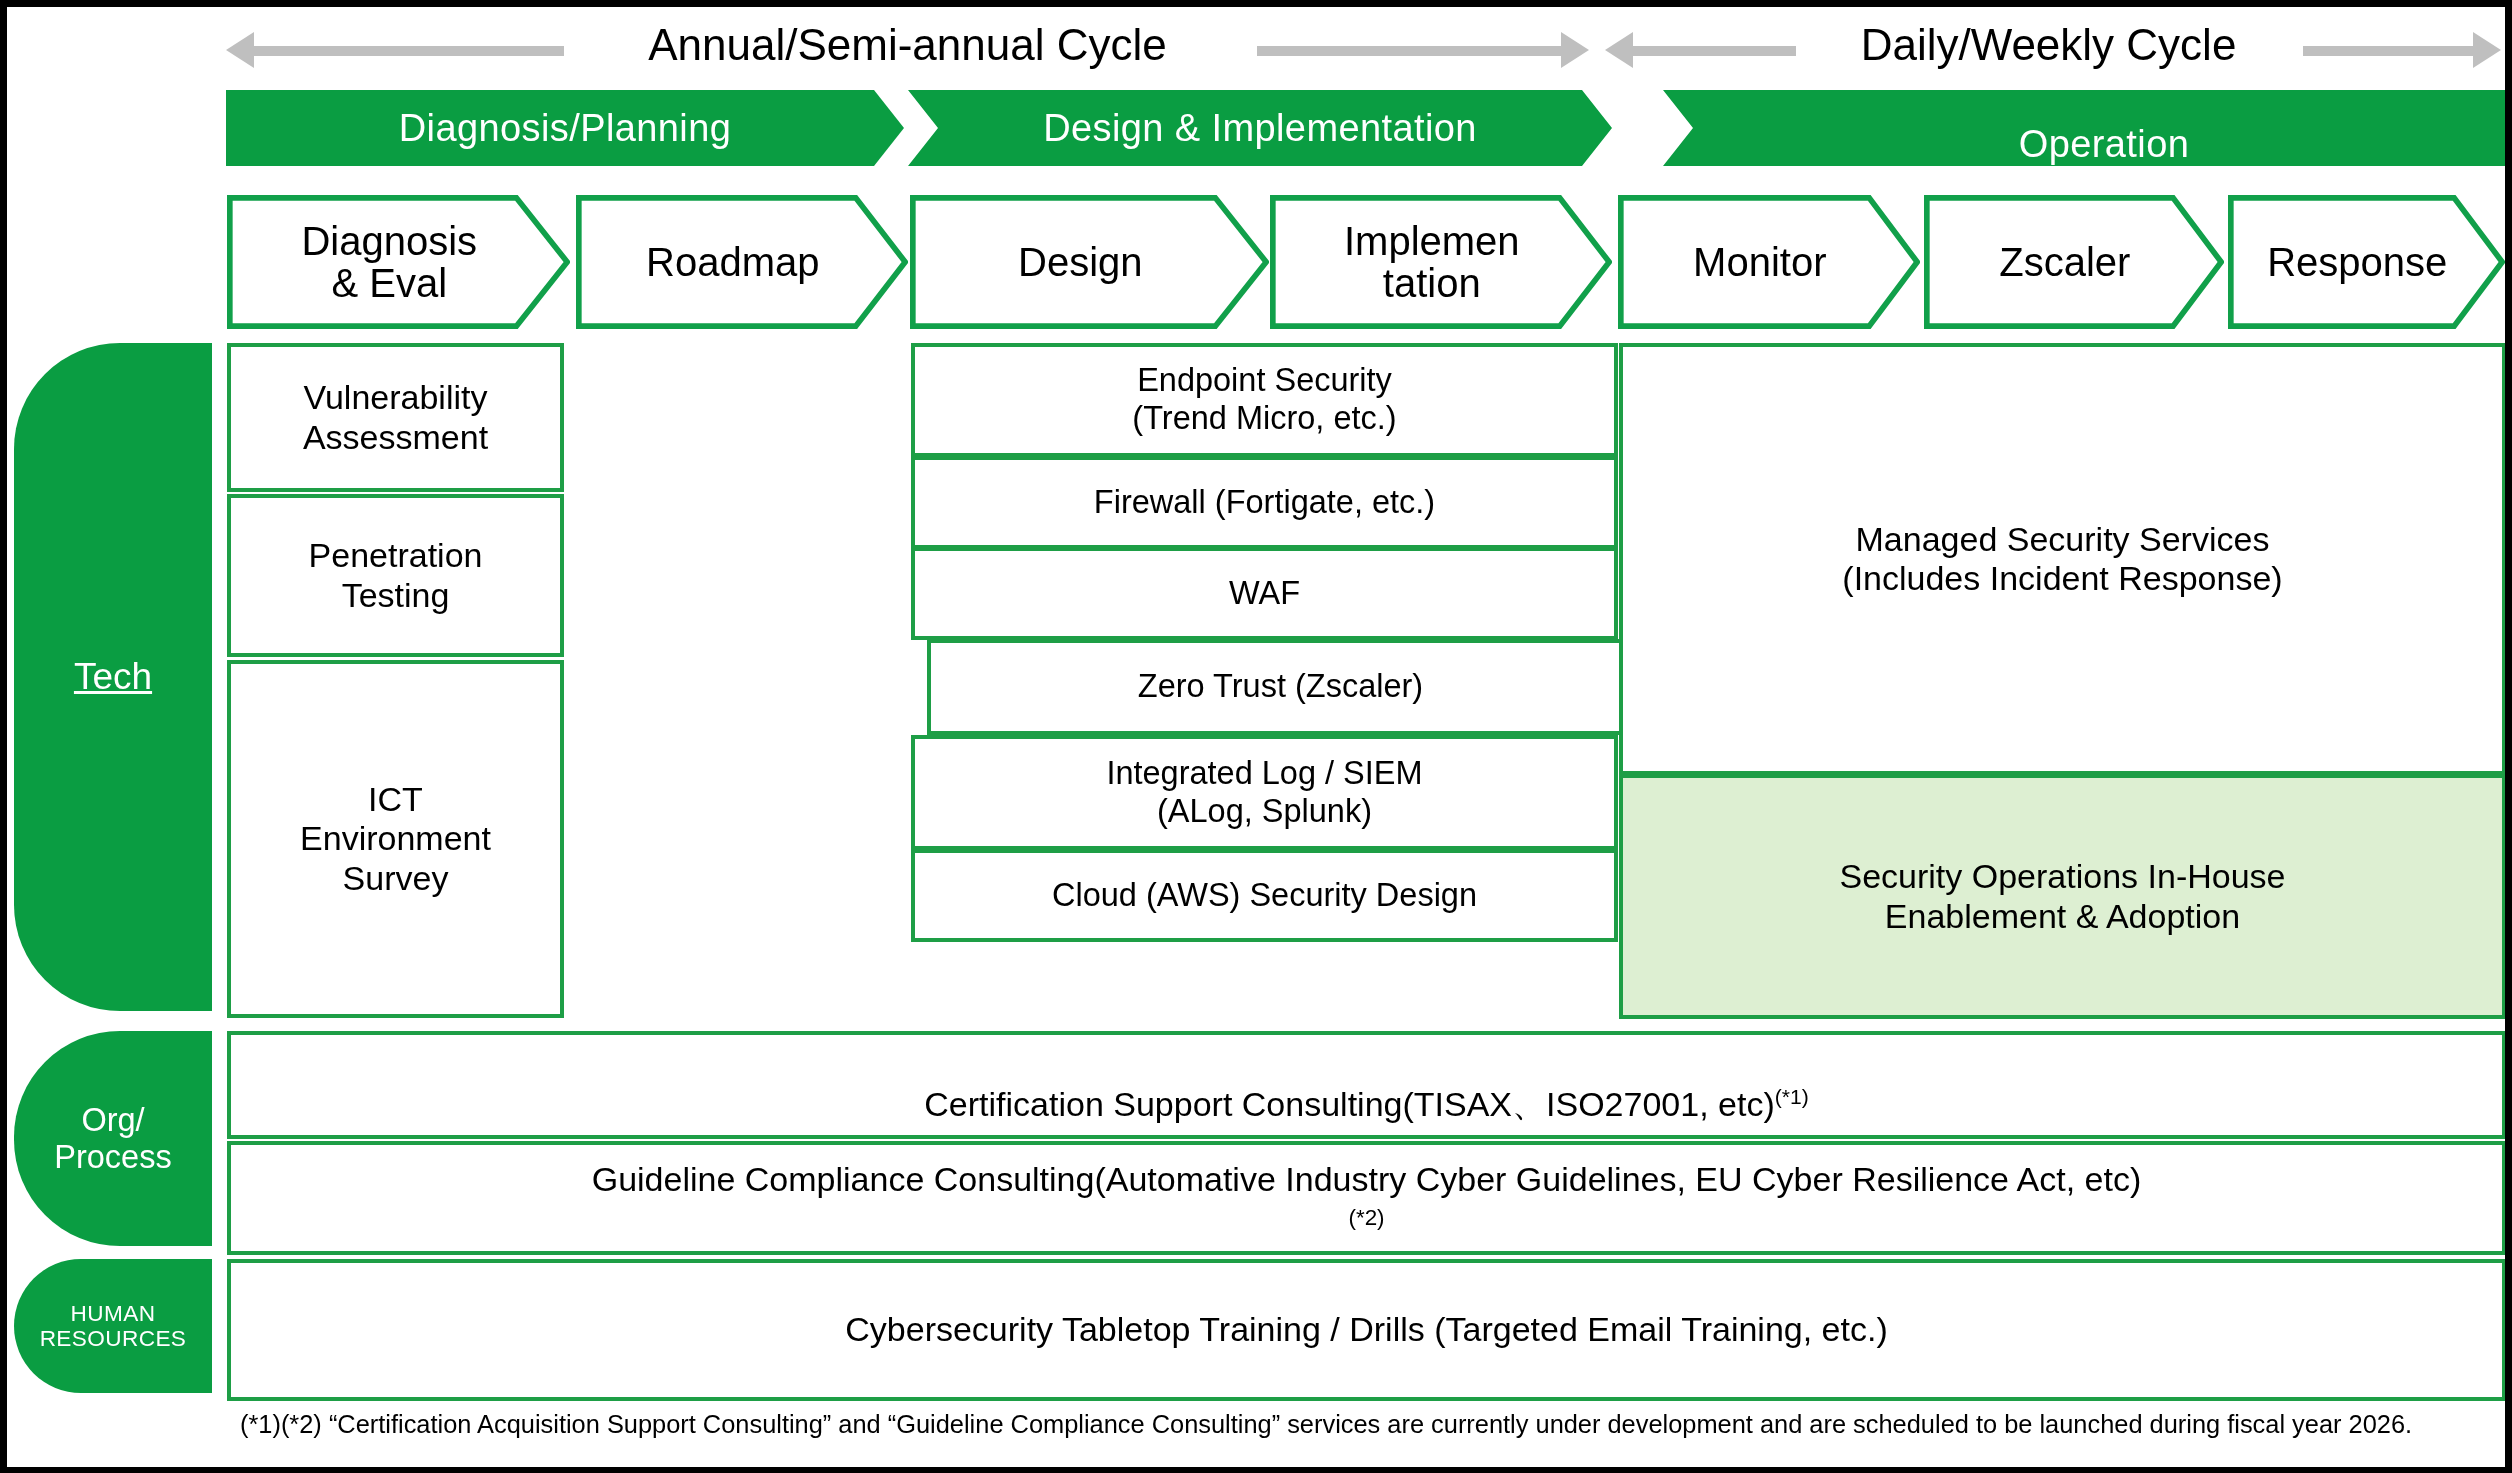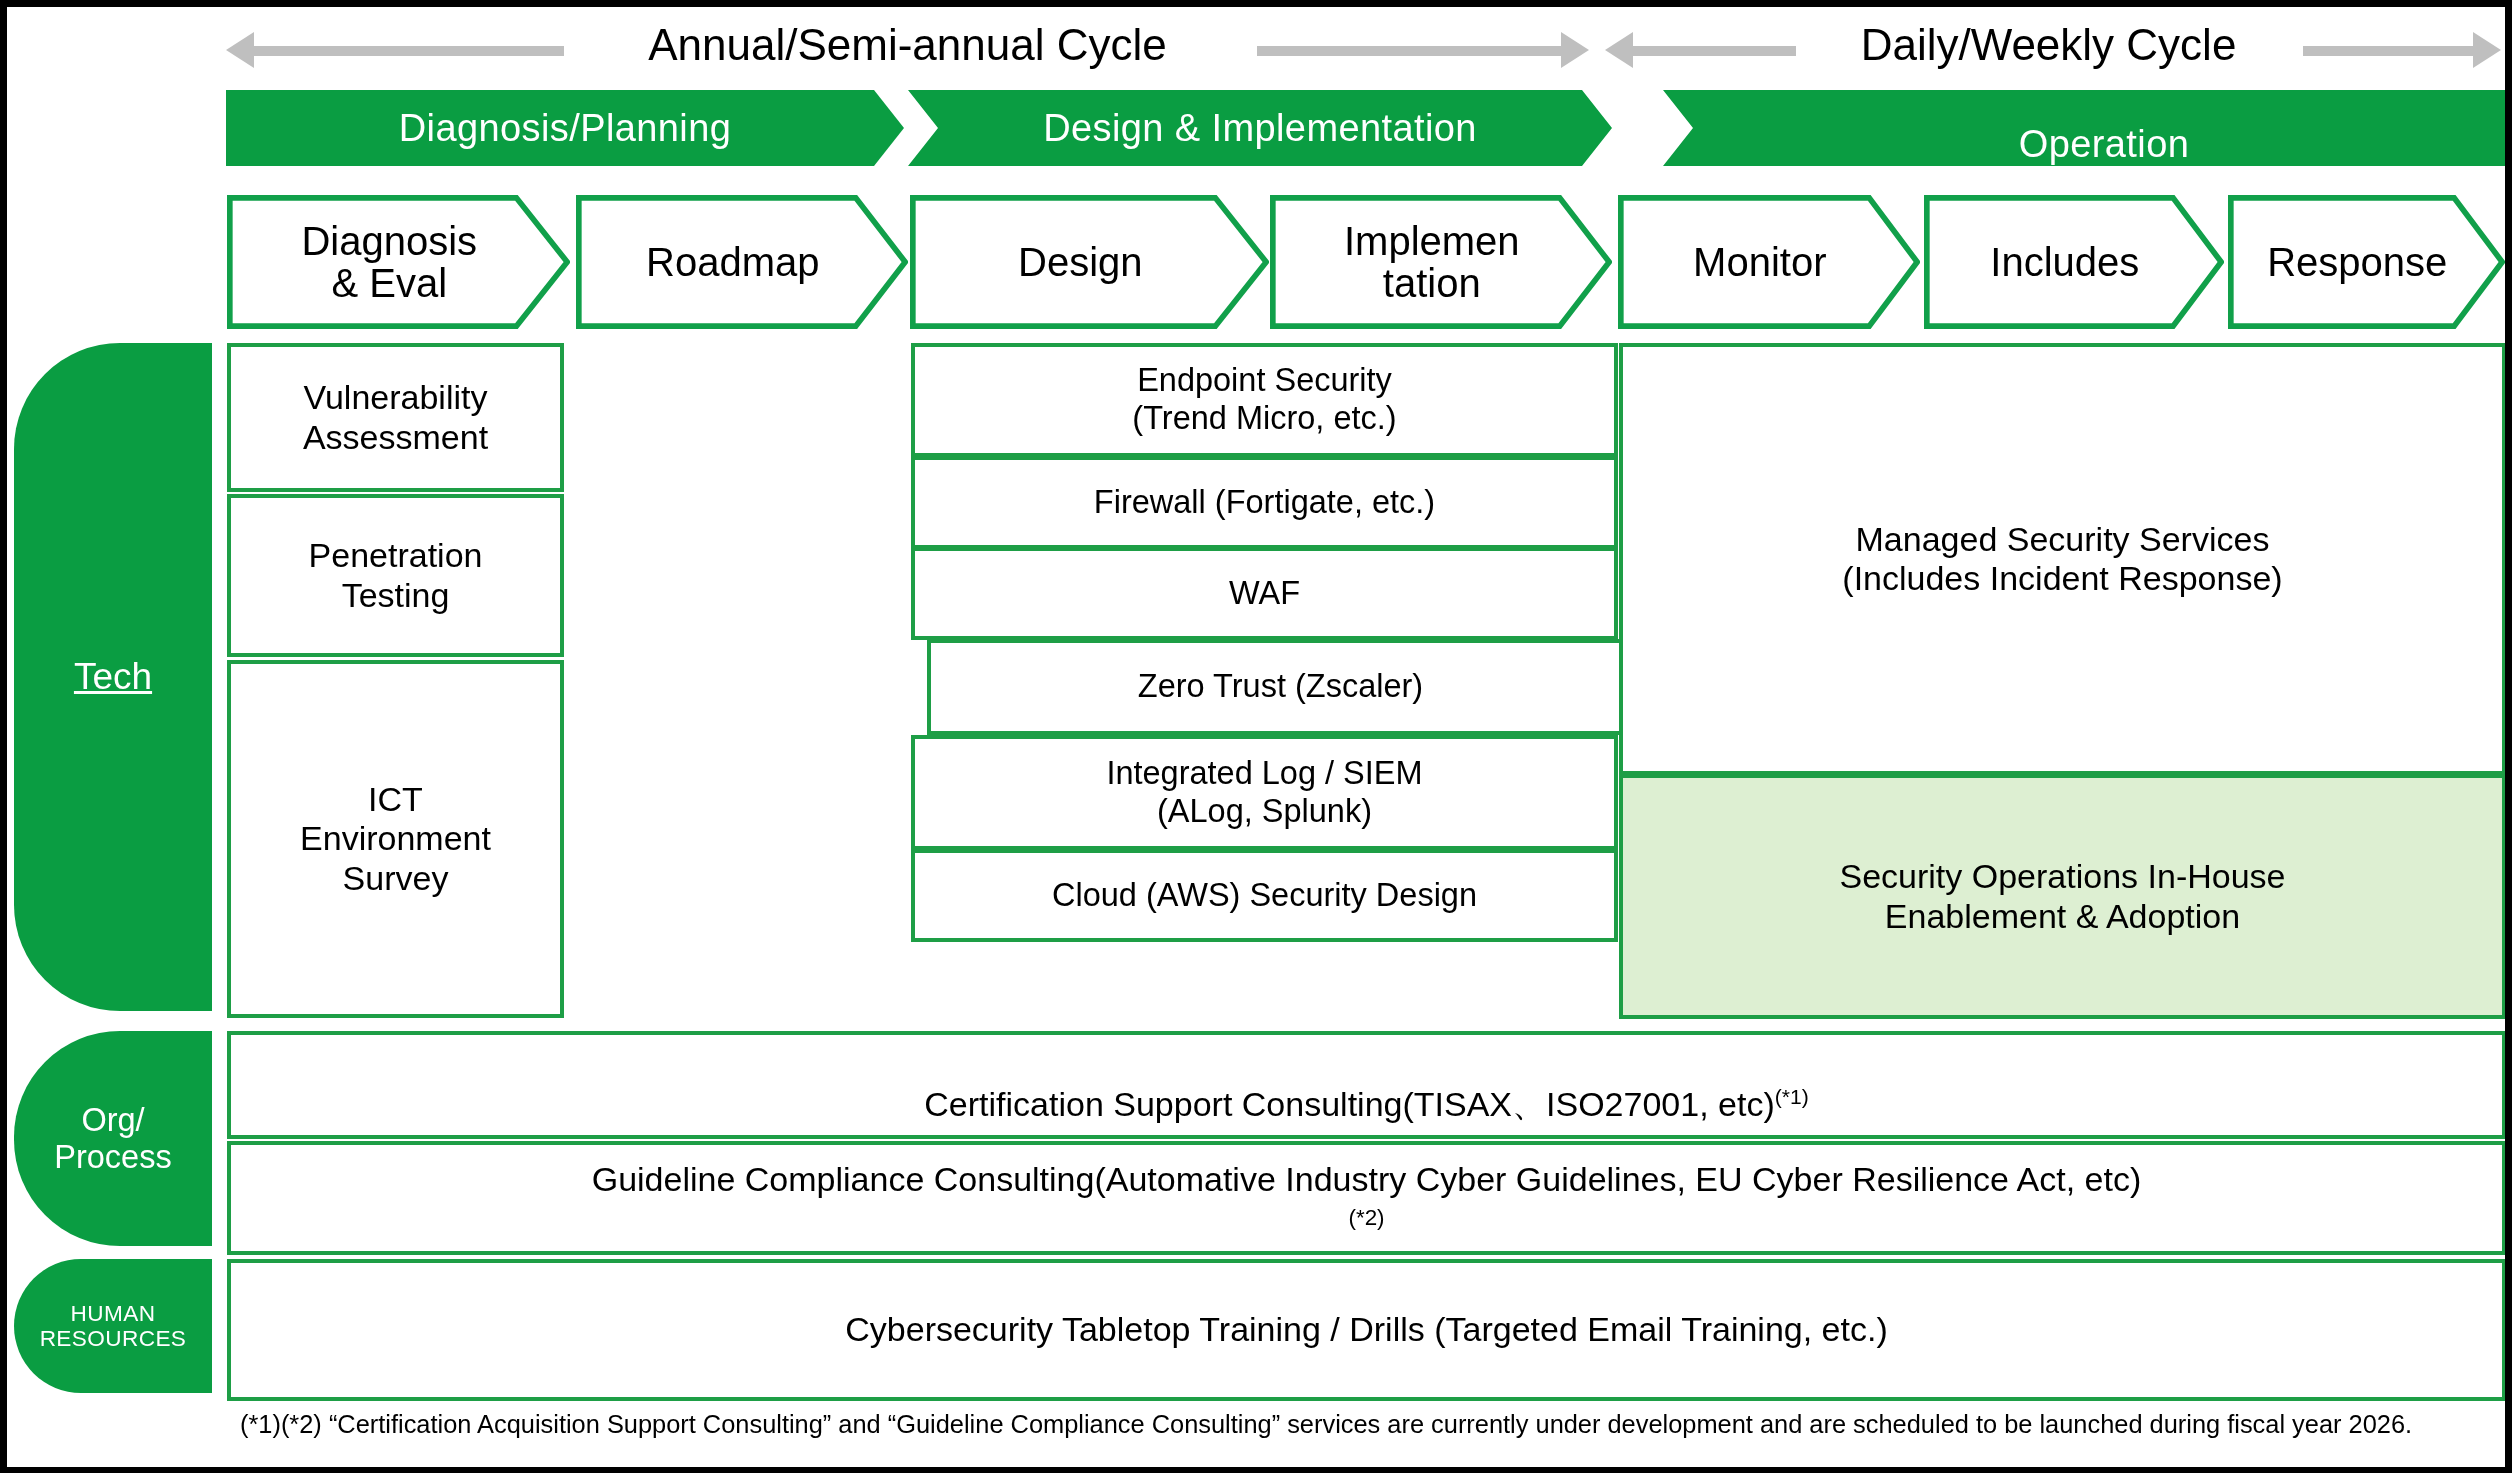--- a/index.html
+++ b/index.html
@@ -138,21 +138,21 @@
     <svg viewBox="0 0 428 190" preserveAspectRatio="none">
       <polygon points="4,4 356,4 424,95 356,186 4,186" fill="#ffffff" stroke="#11A04A" stroke-width="8"></polygon>
     </svg>
     <div class="stage-lbl">Monitor</div>
   </div>
 
   <div class="stage-wrap" style="left:1917px;top:188px;width:300px;height:134px;">
     <svg viewBox="0 0 424 190" preserveAspectRatio="none">
       <polygon points="4,4 352,4 420,95 352,186 4,186" fill="#ffffff" stroke="#11A04A" stroke-width="8"></polygon>
     </svg>
-    <div class="stage-lbl">Includes</div>
+    <div class="stage-lbl">Zscaler</div>
   </div>
 
   <div class="stage-wrap" style="left:2221px;top:188px;width:277px;height:134px;">
     <svg viewBox="0 0 392 190" preserveAspectRatio="none">
       <polygon points="4,4 320,4 388,95 320,186 4,186" fill="#ffffff" stroke="#11A04A" stroke-width="8"></polygon>
     </svg>
     <div class="stage-lbl">Response</div>
   </div>
 
   <div class="cat tech" style="left:7px;top:336px;width:198px;height:668px;">

